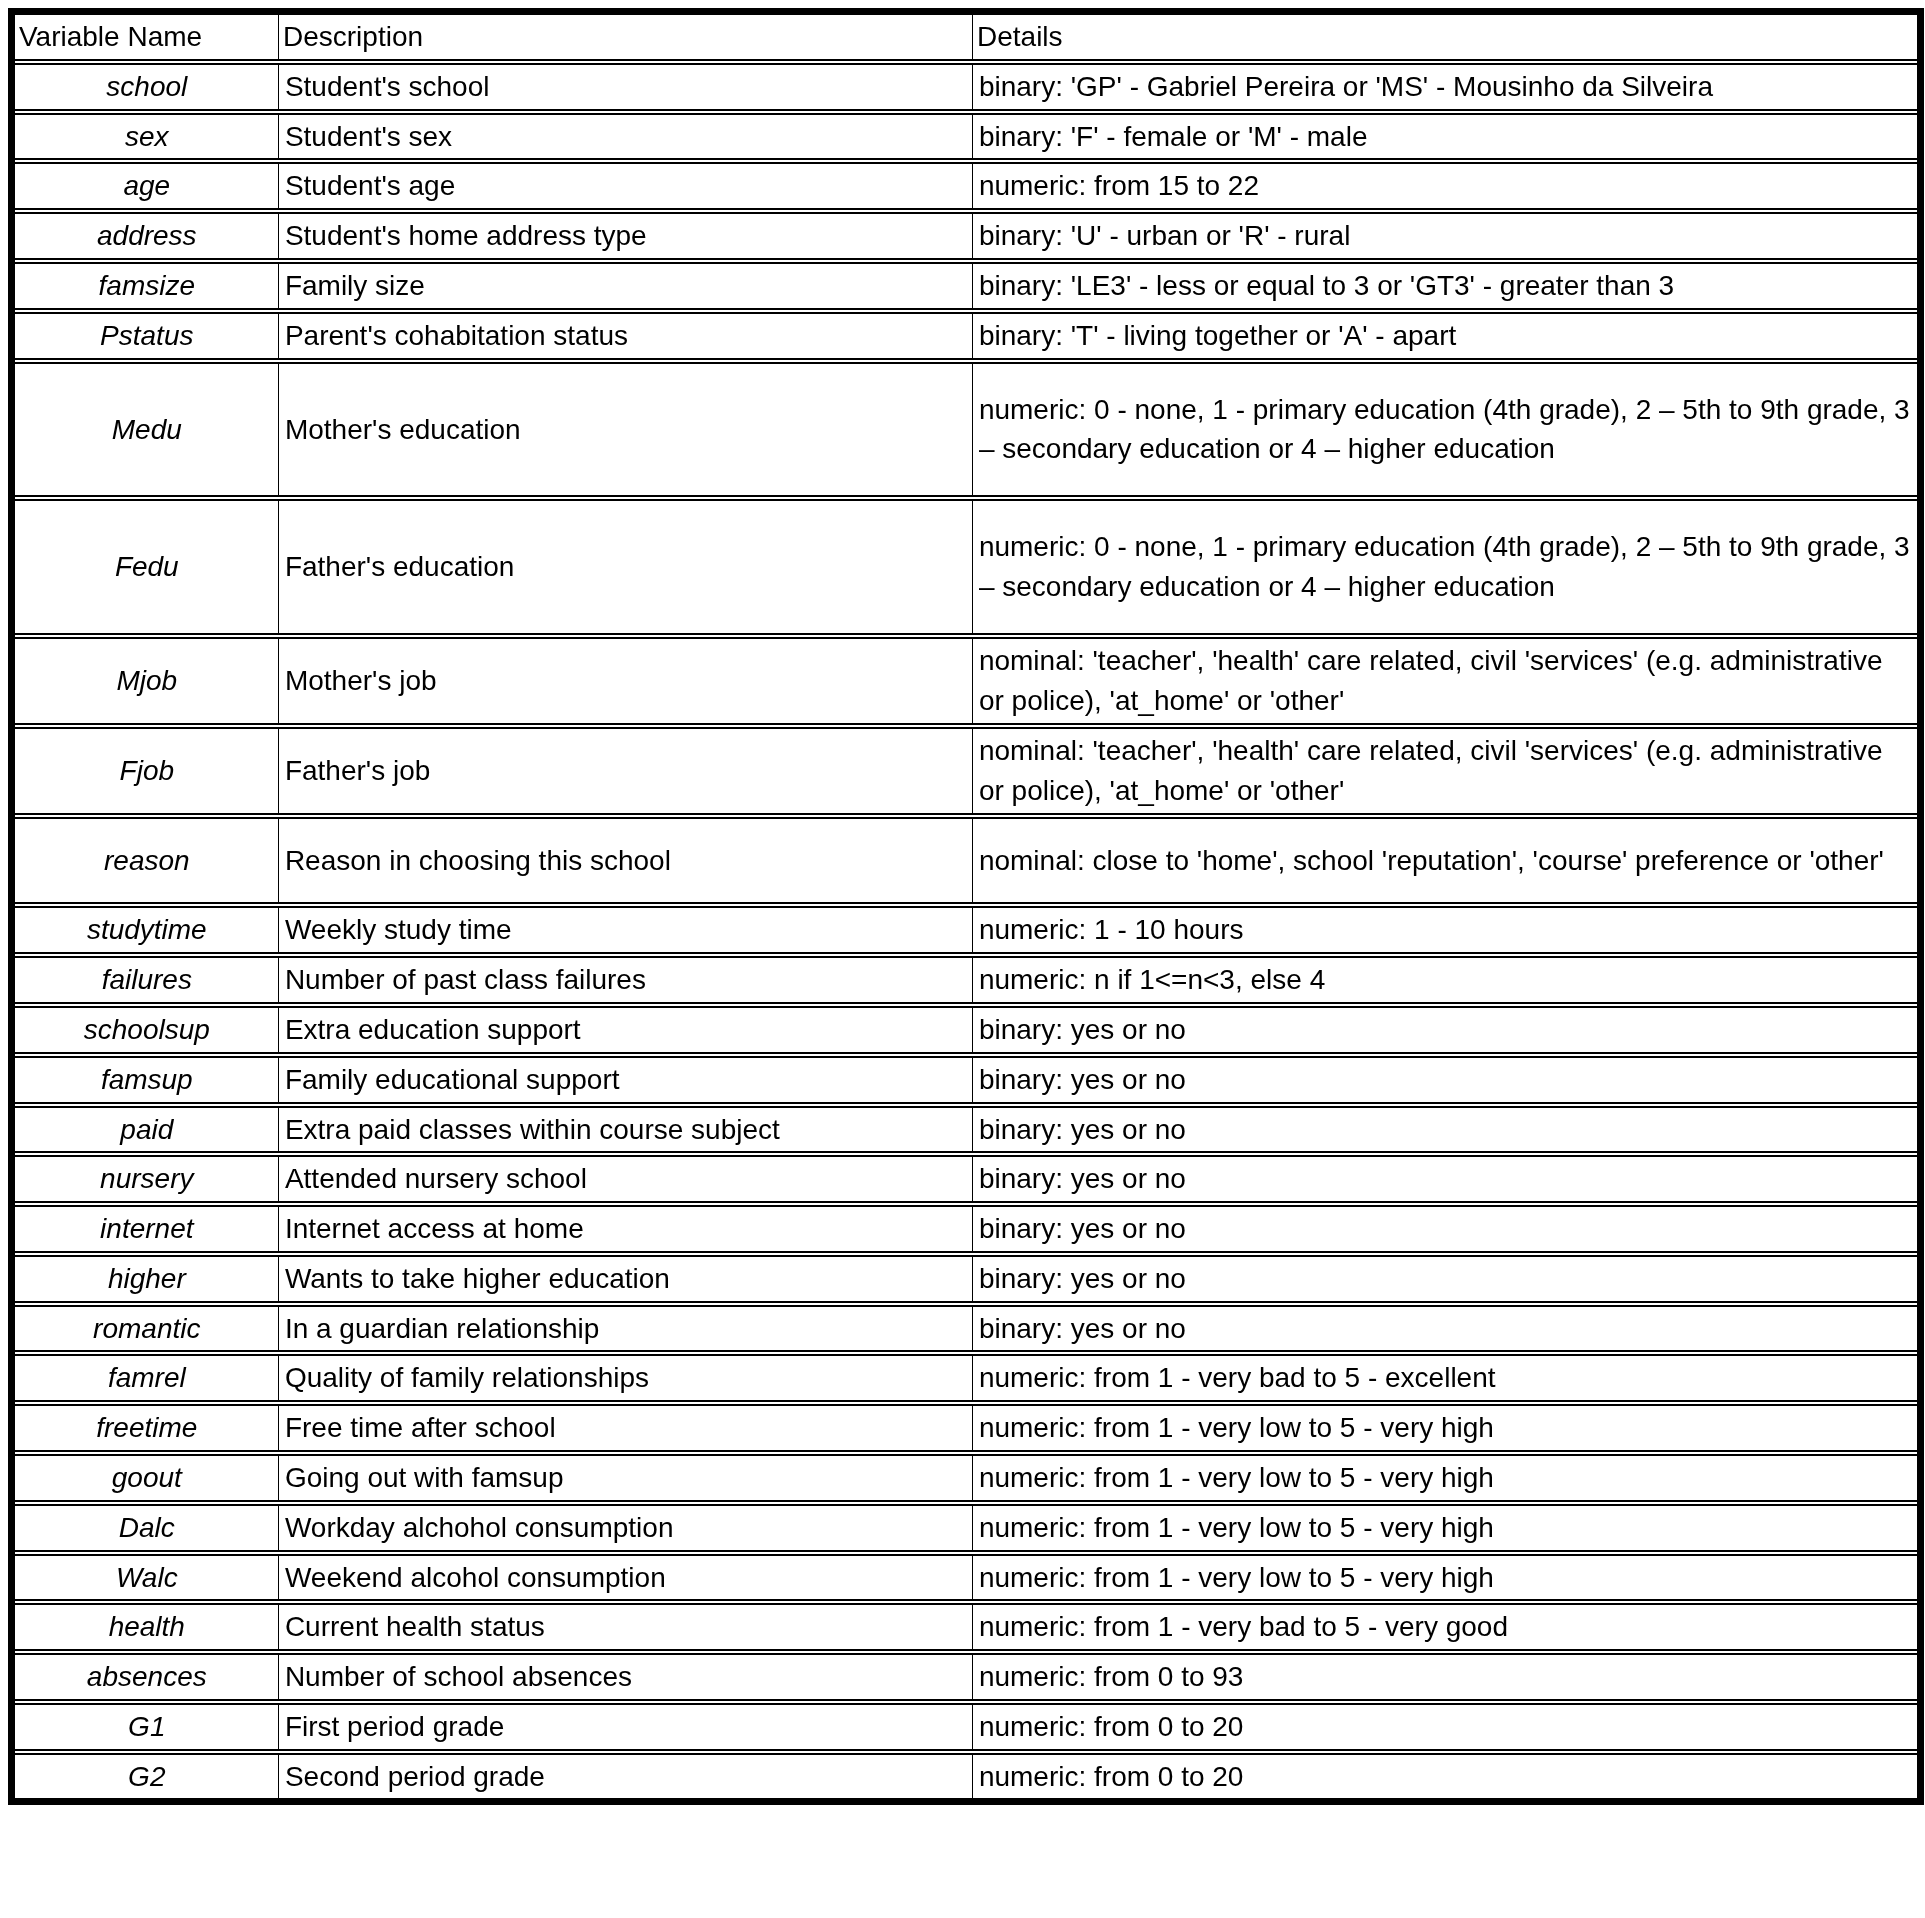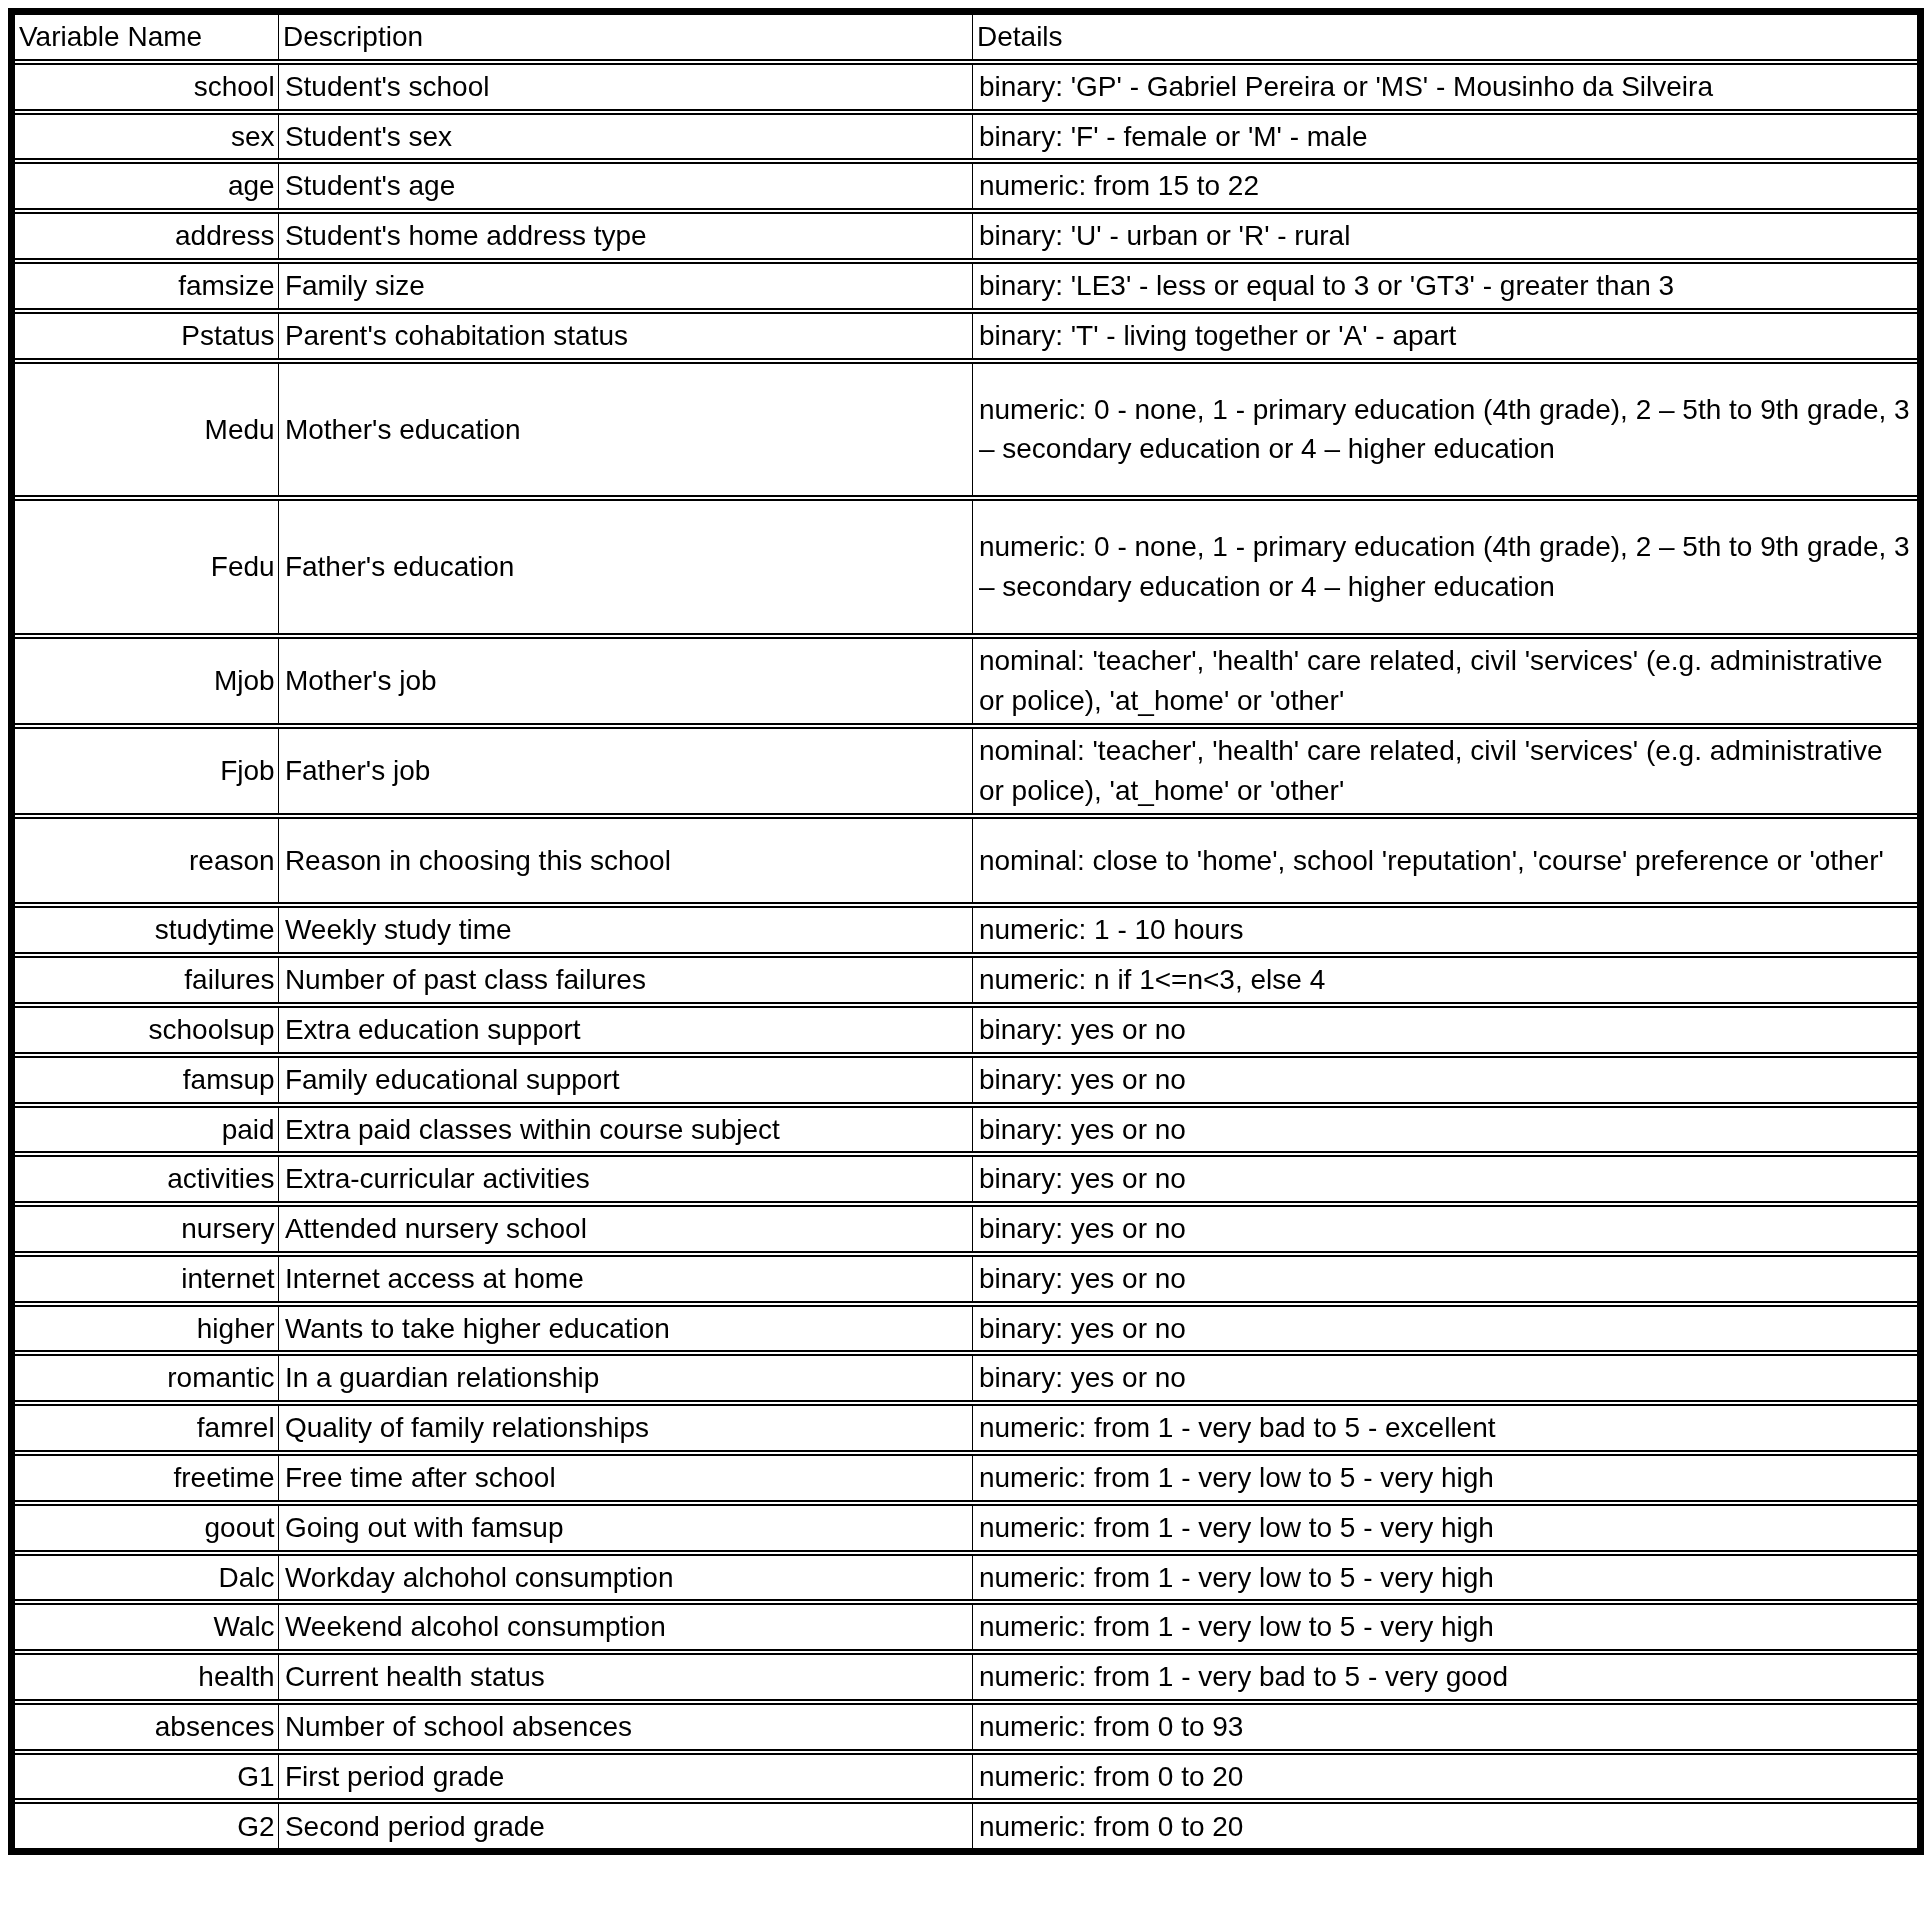--- a/index.html
+++ b/index.html
@@ -37,22 +37,23 @@
   table.vars th {
     height: 35px;
     text-align: left;
     padding: 1.9px 3.7px;
   }
   col.c-name { width: 267px; }
   col.c-desc { width: 694px; }
   col.c-det  { width: 948px; }
 
   td.name {
-    text-align: right;
+    text-align: center;
     padding: 1.9px 3.7px;
+    font-style: italic;
   }
   td.description,
   td.details {
     text-align: left;
     padding: 1.9px 7.4px 1.9px 5.6px;
   }
   tr.normal td { height: 40px; }
   tr.lg     td { height: 80px; }
   tr.xl     td { height: 128px; }
 </style>
@@ -147,25 +148,20 @@
         <td class="name">famsup</td>
         <td class="description">Family educational support</td>
         <td class="details">binary: yes or no</td>
       </tr>
       <tr class="normal">
         <td class="name">paid</td>
         <td class="description">Extra paid classes within course subject</td>
         <td class="details">binary: yes or no</td>
       </tr>
       <tr class="normal">
-        <td class="name">activities</td>
-        <td class="description">Extra-curricular activities</td>
-        <td class="details">binary: yes or no</td>
-      </tr>
-      <tr class="normal">
         <td class="name">nursery</td>
         <td class="description">Attended nursery school</td>
         <td class="details">binary: yes or no</td>
       </tr>
       <tr class="normal">
         <td class="name">internet</td>
         <td class="description">Internet access at home</td>
         <td class="details">binary: yes or no</td>
       </tr>
       <tr class="normal">

